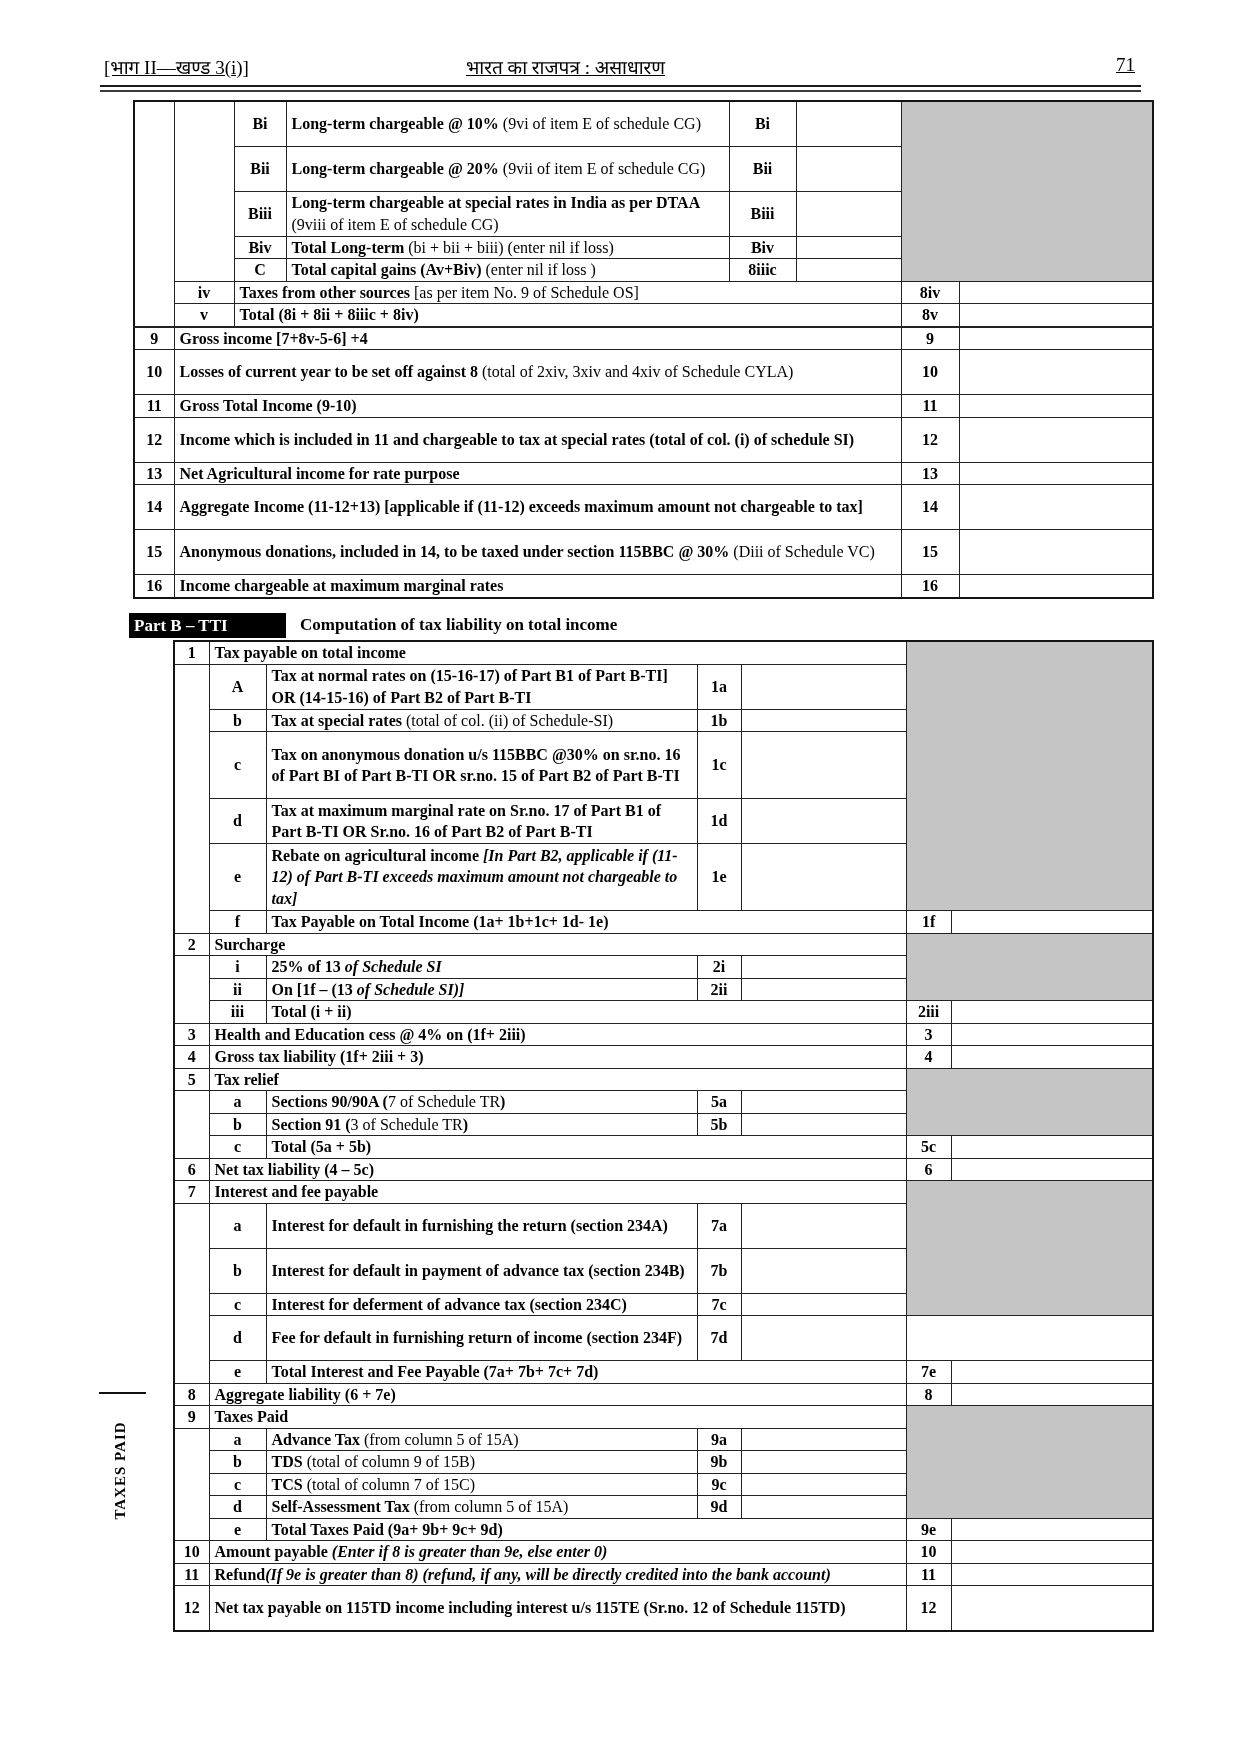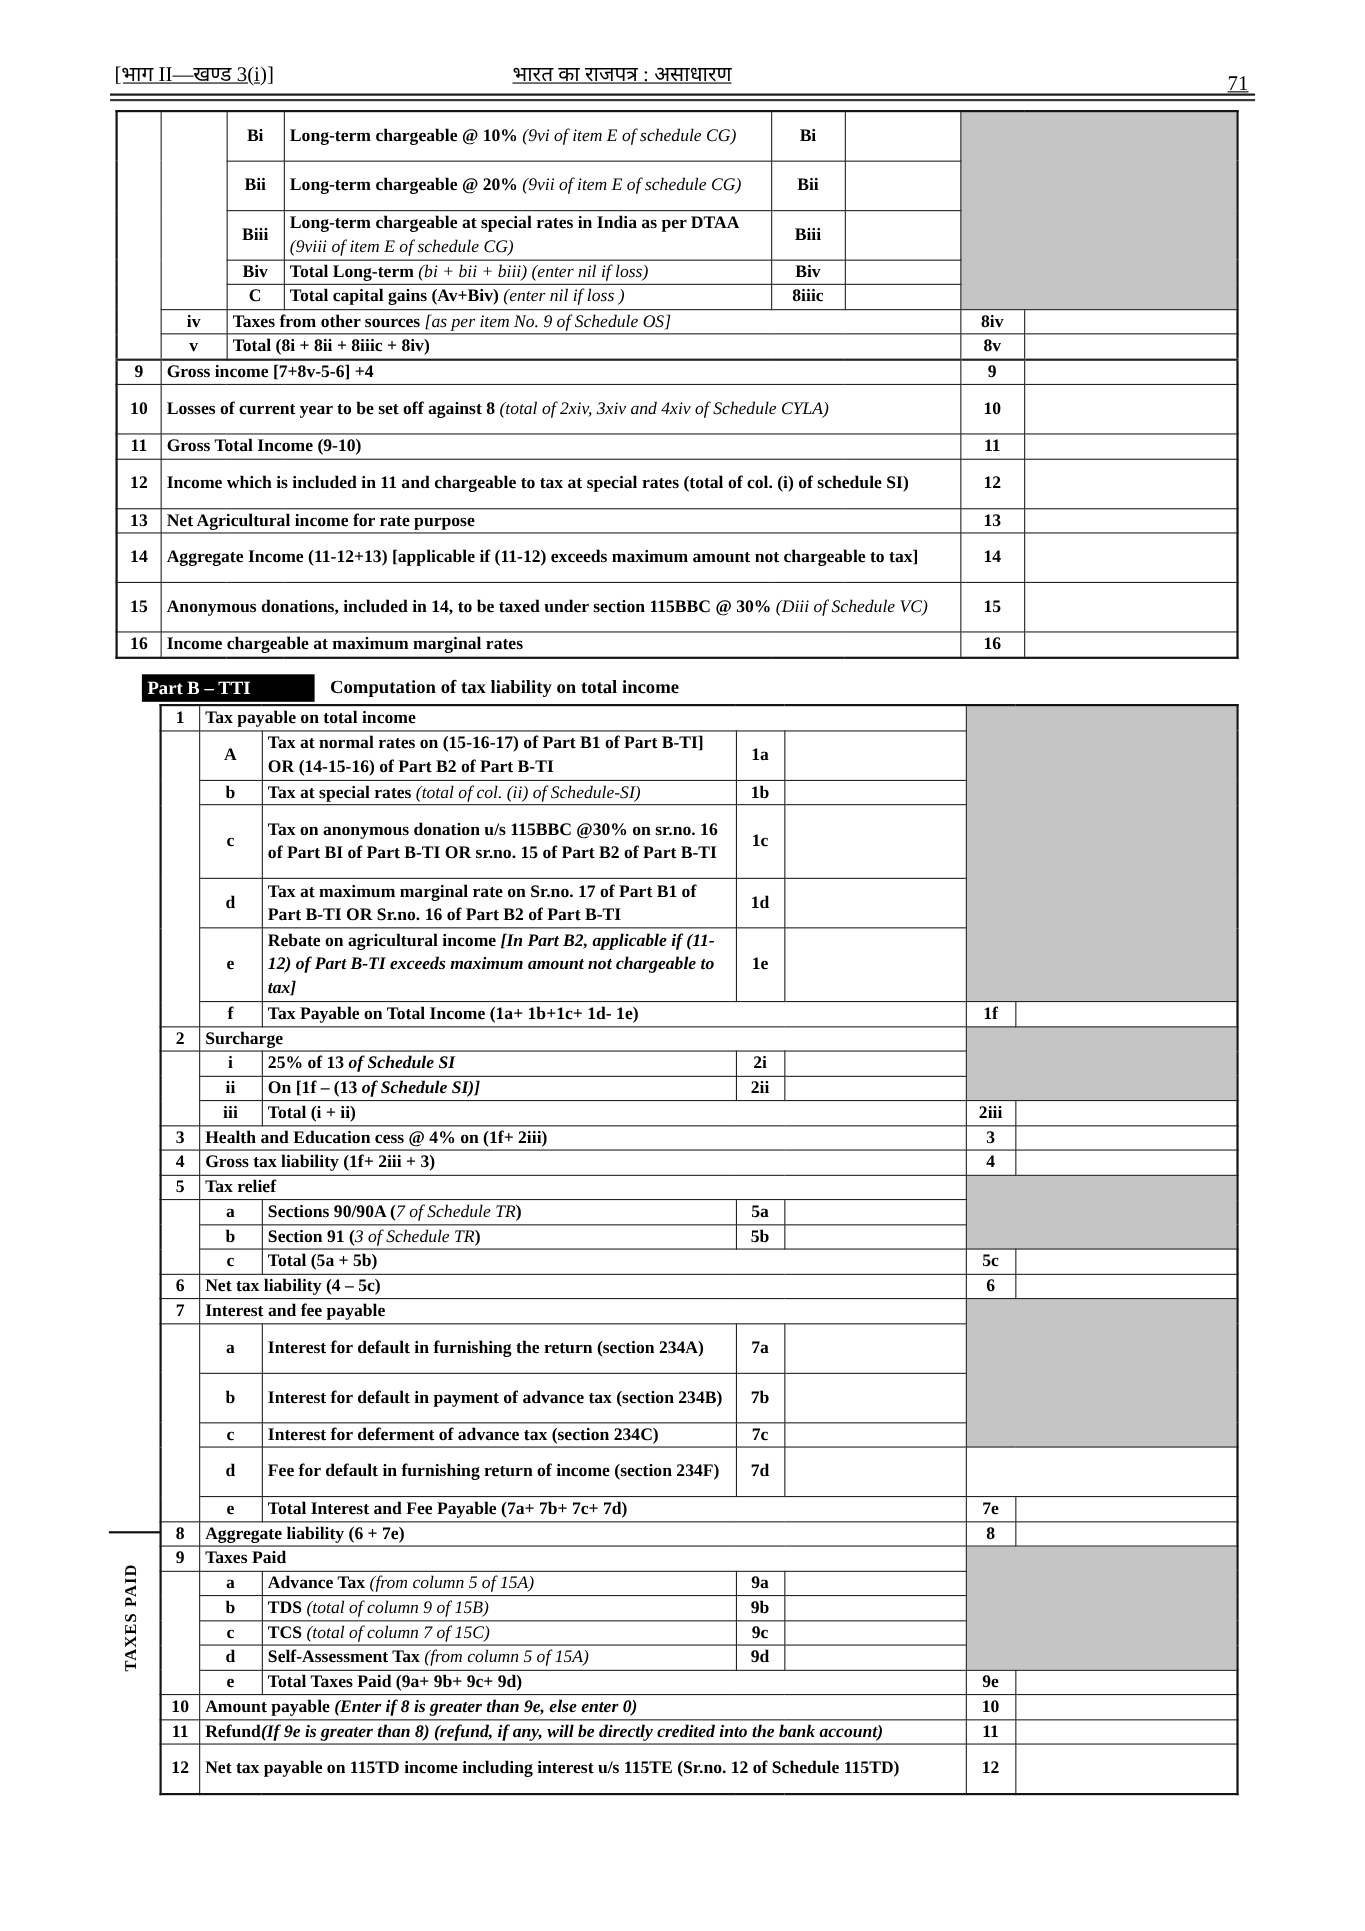--- a/index.html
+++ b/index.html
@@ -9,48 +9,48 @@
     position:relative;overflow:hidden;
   }
   .abs{position:absolute;}
   
   .hdr{font-size:19px;white-space:nowrap;text-decoration:underline;}
   .hdr-center{left:0;right:110px;text-align:center;}
   .hdr-rule{left:100px;top:85px;width:1041px;height:3px;
     border-top:2.2px solid #1b1b1b;border-bottom:2px solid #3a3a3a;}
   
   table{border-collapse:collapse;table-layout:fixed;}
-  table.formtbl{border:2.4px solid #141414;}
+  table.formtbl{border:2.4px solid #141414;margin-left:28px;}
   td{border:1.6px solid #232323;padding:0 5px;vertical-align:middle;
      font-size:16px;line-height:21.5px;overflow:hidden;word-wrap:break-word;}
   td.num,td.lbl,td.code{text-align:center;font-weight:bold;padding:0 2px;}
   td.section{font-weight:bold;}
   td.gray{background:#c5c5c5;}
   td.val,td.blank,td.blankwide{background:#fff;}
   tr.sep td{border-top-width:2.8px;}
   .seg-b{font-weight:bold;}
-  .seg-i{font-style:italic;font-weight:normal;}
+  .seg-i{font-weight:normal;}
   .seg-bi{font-style:italic;font-weight:bold;}
   
   .partbar-box{left:129px;top:613px;width:152px;height:25px;background:#000;
     color:#fff;font-weight:bold;font-size:17px;line-height:25px;padding-left:5px;}
   .partbar-title{left:300px;top:615px;font-weight:bold;font-size:17px;}
   
   .taxespaid{left:96px;top:1398px;width:48px;height:144px;
     display:flex;align-items:center;justify-content:center;}
   .taxespaid span{transform:rotate(-90deg);white-space:nowrap;
     font-weight:bold;font-size:15px;letter-spacing:1px;}
   .taxes-sep{left:99px;top:1392px;width:47px;height:0;border-top:2.2px solid #111;}
 </style>
 </head>
 <body>
 
 <div class="abs hdr" style="left:104px;top:54px;">[भाग II—खण्ड 3(i)]</div>
 <div class="abs hdr hdr-center" style="top:54px;">भारत का राजपत्र : असाधारण</div>
-<div class="abs hdr" style="left:1116px;top:66px;">71</div>
+<div class="abs hdr" style="left:1116px;top:54px;">71</div>
 <div class="abs hdr-rule"></div>
 
 <table class="formtbl abs" style="left:105px;top:100px;width:1019px;">
   <colgroup>
     <col style="width:40px">
       <col style="width:60px">
       <col style="width:52px">
     <col style="width:443px">
       <col style="width:67px">
       <col style="width:105px">

